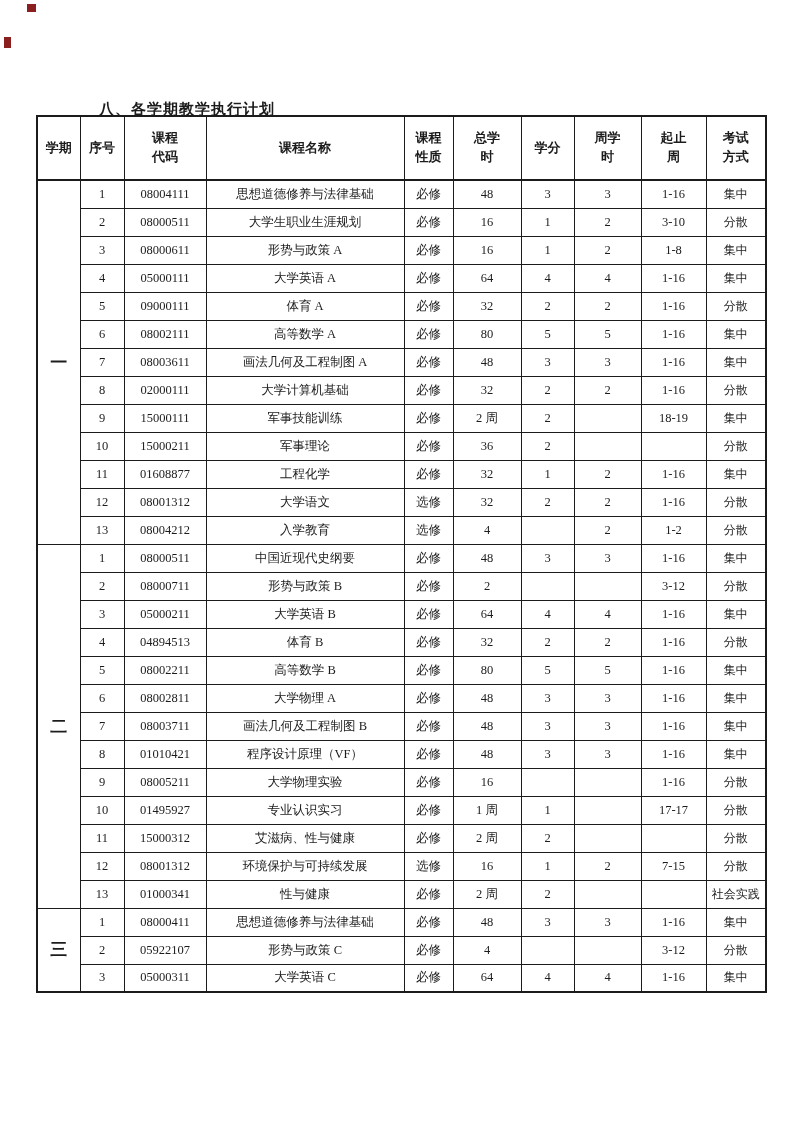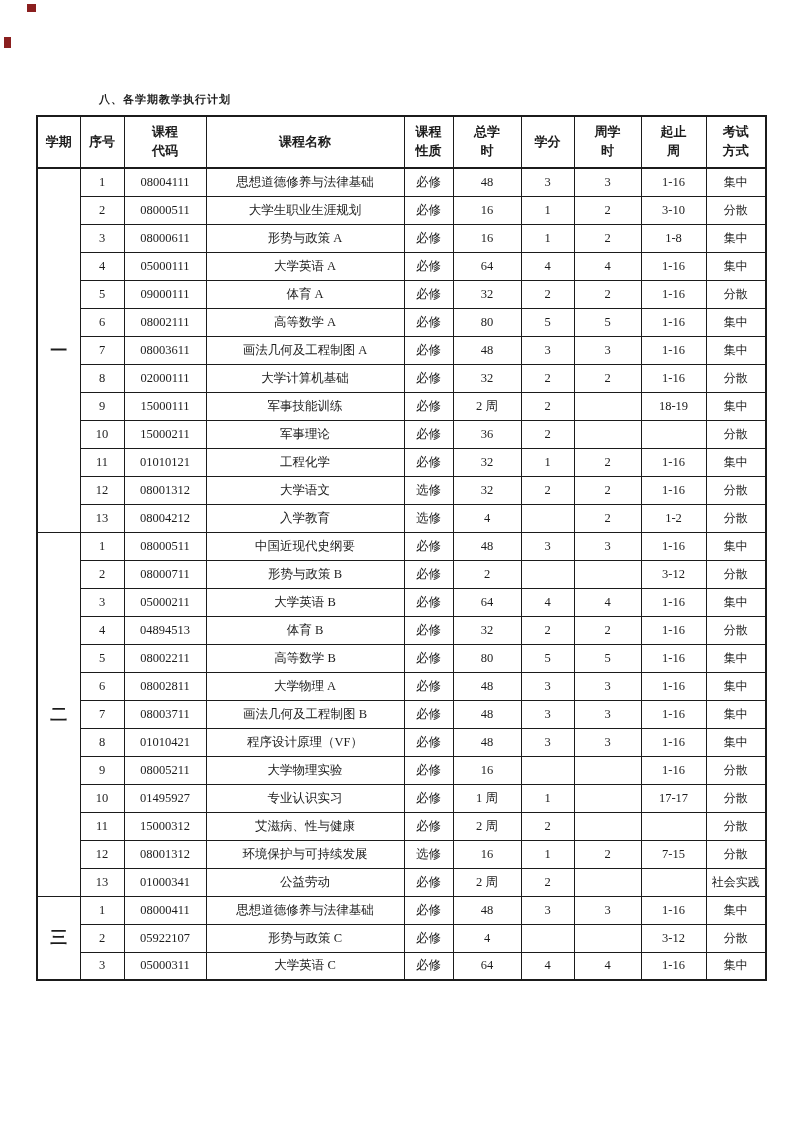--- a/index.html
+++ b/index.html
@@ -18,22 +18,22 @@
   .red-mark {
     position: absolute;
     background: #8a1f1f;
   }
   .red-mark.m1 { left: 27px; top: 4px;  width: 9px; height: 8px; }
   .red-mark.m2 { left: 4px;  top: 37px; width: 7px; height: 11px; }
 
   .page-title {
     position: absolute;
     left: 99px;
-    top: 92px;
-    font-size: 11px;
+    top: 100px;
+    font-size: 15px;
     font-weight: bold;
     letter-spacing: 1px;
     white-space: nowrap;
   }
 
   table.plan {
     position: absolute;
     left: 36px;
     top: 115px;
     border-collapse: collapse;
@@ -41,21 +41,21 @@
     width: 729px;
     border: 2px solid #1b1b1b;
   }
   table.plan th, table.plan td {
     border: 1px solid #1b1b1b;
     text-align: center;
     vertical-align: middle;
     padding: 0 1px;
     overflow: hidden;
   }
-  table.plan thead tr { height: 52px; }
+  table.plan thead tr { height: 64px; }
   table.plan thead th {
     font-size: 13px;
     font-weight: bold;
     white-space: pre-line;
     line-height: 1.45;
     border-bottom: 2px solid #1b1b1b;
   }
   table.plan tbody tr { height: 28px; }
   table.plan tbody td {
     font-size: 12.5px;
@@ -218,21 +218,21 @@
         <td>军事理论</td>
         <td>必修</td>
         <td>36</td>
         <td>2</td>
         <td></td>
         <td></td>
         <td class="exam">分散</td>
       </tr>
       <tr>
         <td>11</td>
-        <td>01010121</td>
+        <td>01608877</td>
         <td>工程化学</td>
         <td>必修</td>
         <td>32</td>
         <td>1</td>
         <td>2</td>
         <td>1-16</td>
         <td class="exam">集中</td>
       </tr>
       <tr>
         <td>12</td>
@@ -385,21 +385,21 @@
         <td>选修</td>
         <td>16</td>
         <td>1</td>
         <td>2</td>
         <td>7-15</td>
         <td class="exam">分散</td>
       </tr>
       <tr>
         <td>13</td>
         <td>01000341</td>
-        <td>公益劳动</td>
+        <td>性与健康</td>
         <td>必修</td>
         <td>2 周</td>
         <td>2</td>
         <td></td>
         <td></td>
         <td class="exam">社会实践</td>
       </tr>
       <tr class="section-start">
         <td rowspan="3" class="sem">三</td>
         <td>1</td>

